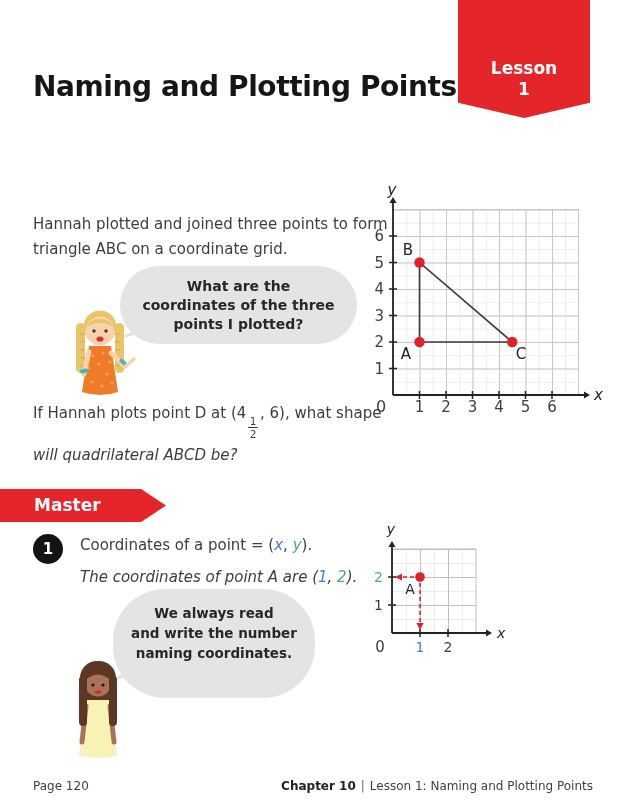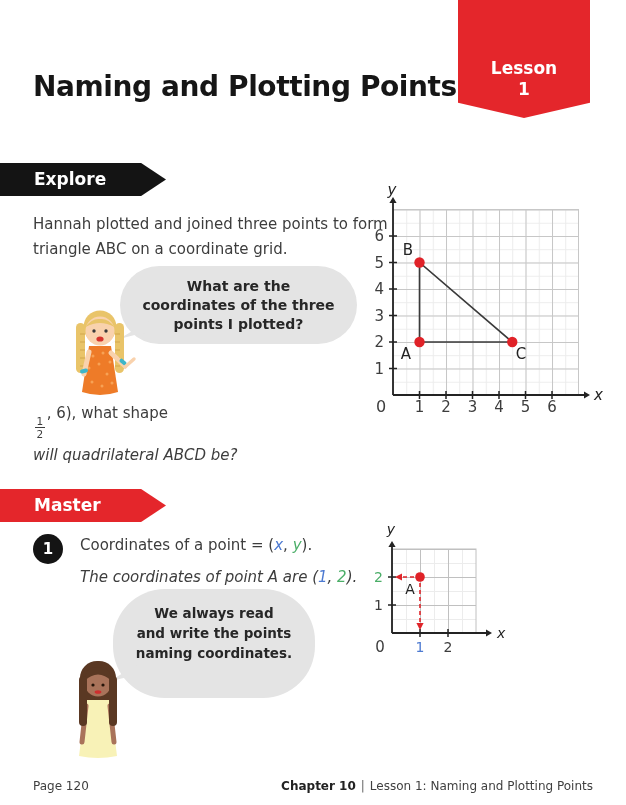--- a/index.html
+++ b/index.html
@@ -66,23 +66,20 @@
 <body>
 
 <div class="page">
 
   <h1 class="title">Naming and Plotting Points</h1>
   <div class="ribbon">
     <div>Lesson</div>
     <div>1</div>
   </div>
 
-  <div class="section-banner banner-black">
-    <span>Explore</span>
-  </div>
 
   <div class="intro">
     <div>Hannah plotted and joined three points to form</div>
     <div>triangle ABC on a coordinate grid.</div>
   </div>
 
   <div class="bubble bubble1">
     <div>What are the</div>
     <div>coordinates of the three</div>
     <div>points I plotted?</div>
@@ -114,21 +111,21 @@
     <path d="M70 77 L79 69" stroke="#f9d2ad" stroke-width="3.4" stroke-linecap="round"></path>
     <circle cx="45" cy="37" r="16.5" fill="#e9c469"></circle>
     <circle cx="45" cy="41" r="14.5" fill="#f9d2ad"></circle>
     <path d="M30.5 37 Q37 28 45 29 Q53 28 59.5 37 Q52 33 45 33 Q38 33 30.5 37 Z" fill="#e9c469"></path>
     <circle cx="39" cy="41" r="1.7" fill="#3a3a3a"></circle>
     <circle cx="51" cy="41" r="1.7" fill="#3a3a3a"></circle>
     <ellipse cx="45" cy="49" rx="3.6" ry="2.6" fill="#d5342c"></ellipse>
   </svg>
 
   <div class="question q1">
-    <span class="frac">
+    <span>If Hannah plots point D at (4</span><span class="frac">
         <span class="fnum">1</span>
         <span class="fden">2</span>
       </span><span>, 6), what shape</span>
   </div>
   <div class="question q2">will quadrilateral ABCD be?</div>
 
   <svg class="grid-svg g1" width="254" height="228" viewBox="0 0 254 228">
     <defs>
       <pattern id="g1minor" width="13.25" height="13.25" patternUnits="userSpaceOnUse" x="21" y="23.5">
         <path d="M0 0.5 H13.25 M0.5 0 V13.25" stroke="#ececec" stroke-width="1" fill="none"></path>
@@ -184,21 +181,21 @@
     <div class="l1">
       <span>Coordinates of a point = (</span><span class="c-blue-i">x</span><span>, </span><span class="c-green-i">y</span><span>).</span>
     </div>
     <div class="l2">
       <span>The coordinates of point A are (</span><span class="c-blue">1</span><span>, </span><span class="c-green">2</span><span>).</span>
     </div>
   </div>
 
   <div class="bubble bubble2">
     <div>We always read</div>
-    <div>and write the points</div>
+    <div>and write the number</div>
     <div>naming coordinates.</div>
   </div>
   <svg class="tail" style="left:102px; top:662px;" width="36" height="26" viewBox="0 0 36 26">
     <path d="M36 2 C 20 12, 9 18, 0 24 C 13 17, 24 15, 36 14 Z" fill="#e4e4e4"></path>
   </svg>
 
   <svg class="girl girl2" width="80" height="114" viewBox="0 0 80 114">
     <rect x="22" y="13" width="36" height="68" rx="17" fill="#5a3823"></rect>
     <path d="M28 52 L52 52 L59 108 Q40 112 21 108 Z" fill="#f8f2b7"></path>
     <path d="M28 58 L24 94" stroke="#a9735a" stroke-width="5" stroke-linecap="round" fill="none"></path>

